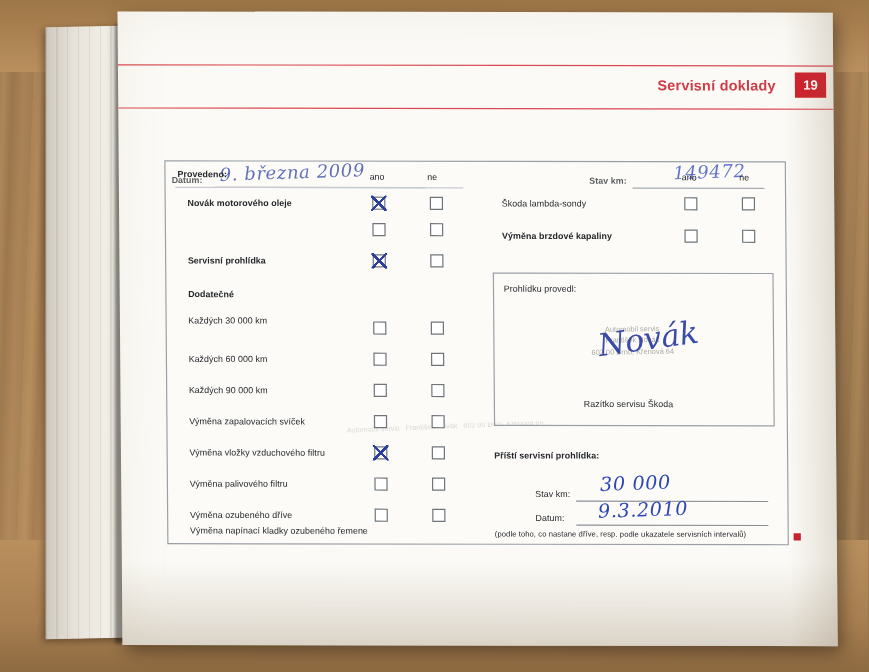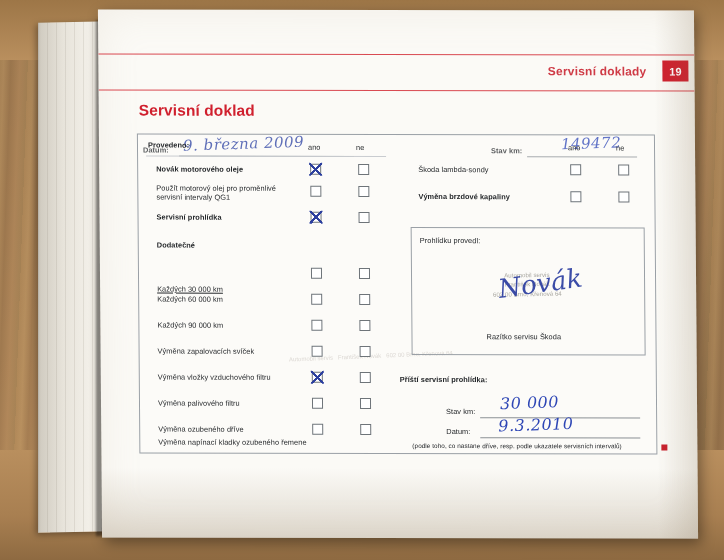--- a/index.html
+++ b/index.html
@@ -272,21 +272,20 @@
     <div class="gutter-shadow"></div>
 
     <div class="page">
       <div class="page-inner">
 
         <div class="hdr-rule"></div>
         <div class="hdr-rule2"></div>
         <div class="hdr-label">Servisní doklady</div>
         <div class="page-num-box">19</div>
 
-        <div class="doc-title">Servisní doklad</div>
 
         <div class="fld bold" style="left:44px; top:136px;">Datum:</div>
         <div class="underline-field" style="left:80px; top:146px; width:175px;"></div>
         <div class="hw" style="left:84px; top:125px; font-size:15px;">9. března 2009</div>
 
         <div class="fld bold" style="left:392px; top:136px;">Stav km:</div>
         <div class="underline-field" style="left:428px; top:146px; width:110px;"></div>
         <div class="hw ink2" style="left:462px; top:124px; font-size:15px;">149472</div>
 
         <div class="form-box">
@@ -299,31 +298,30 @@
           <div class="fld" style="left:218px; top:8px;">ne</div>
           <div class="row-line" style="left:8px; width:240px; top:21px;"></div>
 
           <div class="fld" style="left:430px; top:8px;">ano</div>
           <div class="fld" style="left:478px; top:8px;">ne</div>
 
           <div class="fld bold" style="left:18px; top:30px;">Novák motorového oleje</div>
           <div class="cbox checked" style="left:172px; top:29px;"></div>
           <div class="cbox" style="left:220px; top:29px;"></div>
 
-          <div class="fld" style="left:18px; top:49px; width:145px;">Použít motorový olej pro proměnlivé servisní intervaly QG1</div>
           <div class="cbox" style="left:172px; top:51px;"></div>
           <div class="cbox" style="left:220px; top:51px;"></div>
 
           <div class="fld bold" style="left:18px; top:78px;text-align:center;">Servisní prohlídka</div>
           <div class="cbox checked" style="left:172px; top:77px;"></div>
           <div class="cbox" style="left:220px; top:77px;"></div>
 
           <div class="fld bold" style="left:18px; top:106px;">Dodatečné</div>
 
-          <div class="fld" style="left:18px; top:150px;text-decoration:underline;">Každých 30 000 km</div>
+          <div class="fld" style="left:18px; top:128px;">Každých 30 000 km</div>
           <div class="cbox" style="left:172px; top:133px;"></div>
           <div class="cbox" style="left:220px; top:133px;"></div>
 
           <div class="fld" style="left:18px; top:160px;">Každých 60 000 km</div>
           <div class="cbox" style="left:172px; top:159px;"></div>
           <div class="cbox" style="left:220px; top:159px;"></div>
 
           <div class="fld" style="left:18px; top:186px;">Každých 90 000 km</div>
           <div class="cbox" style="left:172px; top:185px;"></div>
           <div class="cbox" style="left:220px; top:185px;"></div>
@@ -358,21 +356,21 @@
             <div class="fld" style="left:8px; top:8px;">Prohlídku provedl:</div>
             <div class="stamp-text" style="left:20px; top:42px; width:190px;">
               <div>Automobil servis</div>
               <div>František Novák</div>
               <div>602 00  Brno, Křenová 64</div>
             </div>
             <div class="signature" style="left:86px; top:40px; font-size:26px;">Novák</div>
             <div class="fld" style="left:74px; top:104px;">Razítko servisu Škoda</div>
           </div>
 
-          <div class="fld bold" style="left:260px; top:240px;">Příští servisní prohlídka:</div>
+          <div class="fld bold" style="left:272px; top:240px;">Příští servisní prohlídka:</div>
 
           <div class="fld" style="left:306px; top:272px;">Stav km:</div>
           <div class="underline-field" style="left:340px; top:282px; width:160px;"></div>
           <div class="hw ink2" style="left:360px; top:258px; font-size:16px;">30 000</div>
 
           <div class="fld" style="left:306px; top:292px;">Datum:</div>
           <div class="underline-field" style="left:340px; top:302px; width:160px;"></div>
           <div class="hw ink2" style="left:358px; top:280px; font-size:16px;">9.3.2010</div>
 
           <div class="fld small" style="left:272px; top:307px; width:225px;">(podle toho, co nastane dříve, resp. podle ukazatele servisních intervalů)</div>

